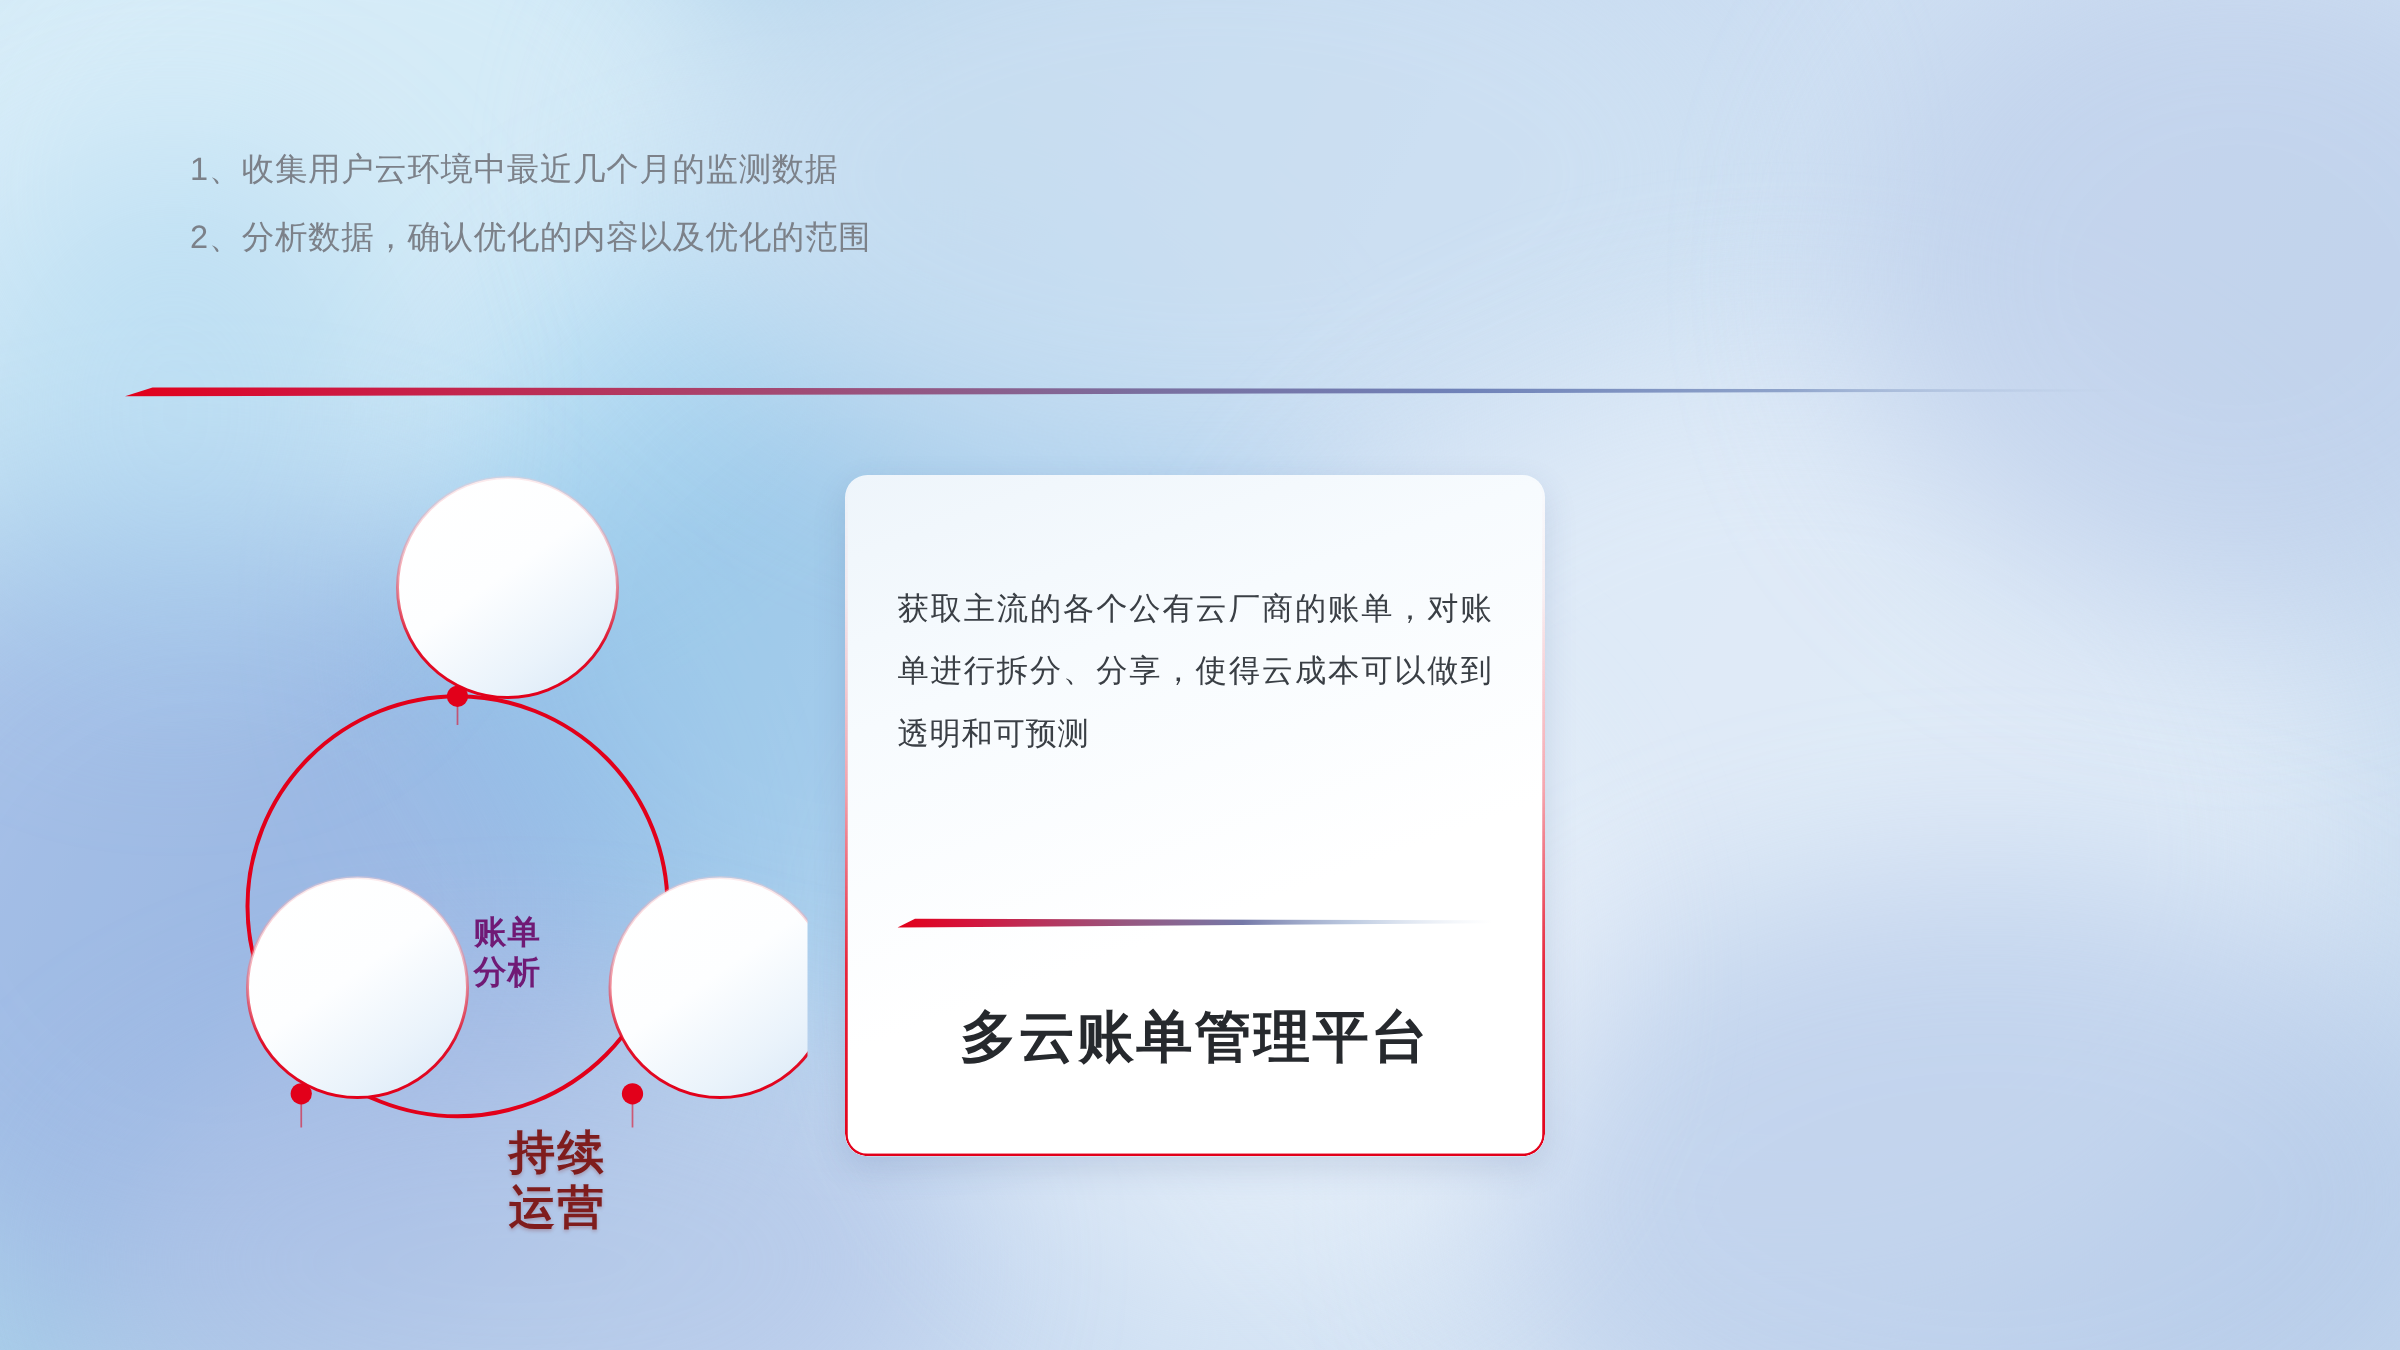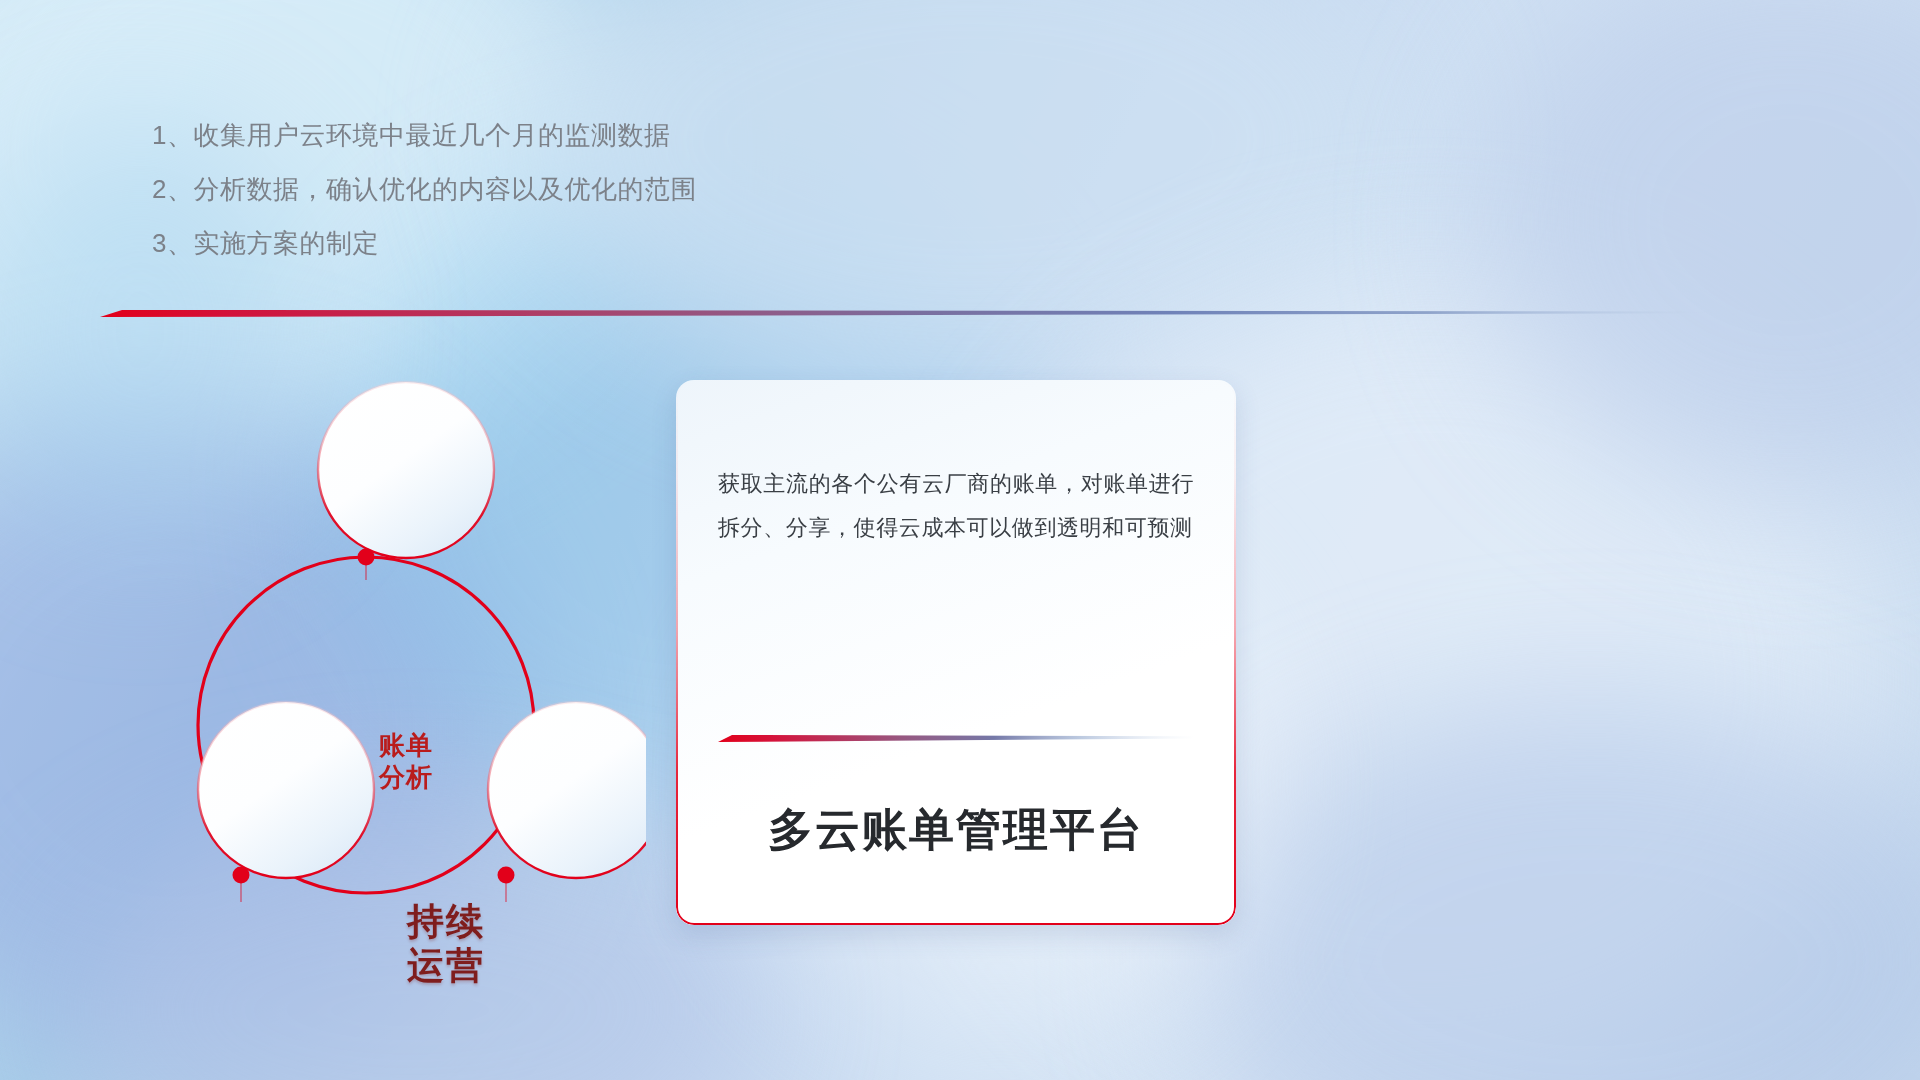--- a/index.html
+++ b/index.html
@@ -37,21 +37,21 @@
   .bullets .row{margin-bottom:28px;white-space:nowrap;}
   #bullets-left{left:152px;top:122px;}
   #bullets-right{left:1000px;top:158px;}
 
   
   #main-divider{position:absolute;left:100px;top:300px;width:1620px;height:24px;}
 
   
   #venn{position:absolute;left:86px;top:330px;width:560px;height:610px;}
   .venn-label{
-    position:absolute;text-align:center;color:#b91c1c;
+    position:absolute;text-align:center;color:#701a75;
     font-weight:bold;font-size:26px;line-height:1.22;
     letter-spacing:1px;white-space:pre-line;
   }
   #label-top{left:240px;top:400px;width:160px;}
   #label-center{
     position:absolute;left:260px;top:570px;width:200px;text-align:center;
     color:#7f1d1d;font-weight:bold;font-size:37px;line-height:1.2;
     letter-spacing:2px;white-space:pre-line;
     text-shadow:0 2px 3px rgba(120,20,20,.25);
   }
@@ -73,21 +73,21 @@
         rgba(226,0,26,.35) 46%,
         rgba(226,0,26,.85) 72%,
         rgba(226,0,26,1) 100%);
     -webkit-mask:linear-gradient(#000 0 0) content-box,linear-gradient(#000 0 0);
     -webkit-mask-composite:xor;mask-composite:exclude;
   }
   #card-1{left:676px;}
   #card-2{left:1280px;}
   .card-body{
     position:absolute;left:42px;right:42px;top:82px;
-    color:#3a3f45;font-size:22px;line-height:2.0;
+    color:#3a3f45;font-size:25px;line-height:2.0;
     letter-spacing:.6px;text-align:justify;
   }
   .card-rule{position:absolute;left:42px;right:42px;top:350px;height:16px;}
   .card-title{
     position:absolute;left:0;right:0;top:420px;text-align:center;
     color:#26292d;font-weight:bold;font-size:45px;letter-spacing:2px;
   }
 </style>
 </head>
 <body>
@@ -102,21 +102,20 @@
   <div class="blob b5"></div>
   <div class="blob b6"></div>
   <div class="blob b7"></div>
   <div class="blob b8"></div>
   <div class="blob b9"></div>
   <div class="blob b10"></div>
 
   <div class="bullets" id="bullets-left">
     <div class="row">1、收集用户云环境中最近几个月的监测数据</div>
     <div class="row">2、分析数据，确认优化的内容以及优化的范围</div>
-    <div class="row">3、实施方案的制定</div>
   </div>
 
 
   <svg id="main-divider" viewBox="0 0 1620 24" preserveAspectRatio="none">
     <defs>
       <linearGradient id="gradMainDivider" x1="0" y1="0" x2="1" y2="0">
         <stop offset="0" stop-color="#e2001a"></stop>
         <stop offset="0.08" stop-color="#d3123a"></stop>
         <stop offset="0.30" stop-color="#a8446d"></stop>
         <stop offset="0.50" stop-color="#7a6e9e"></stop>

